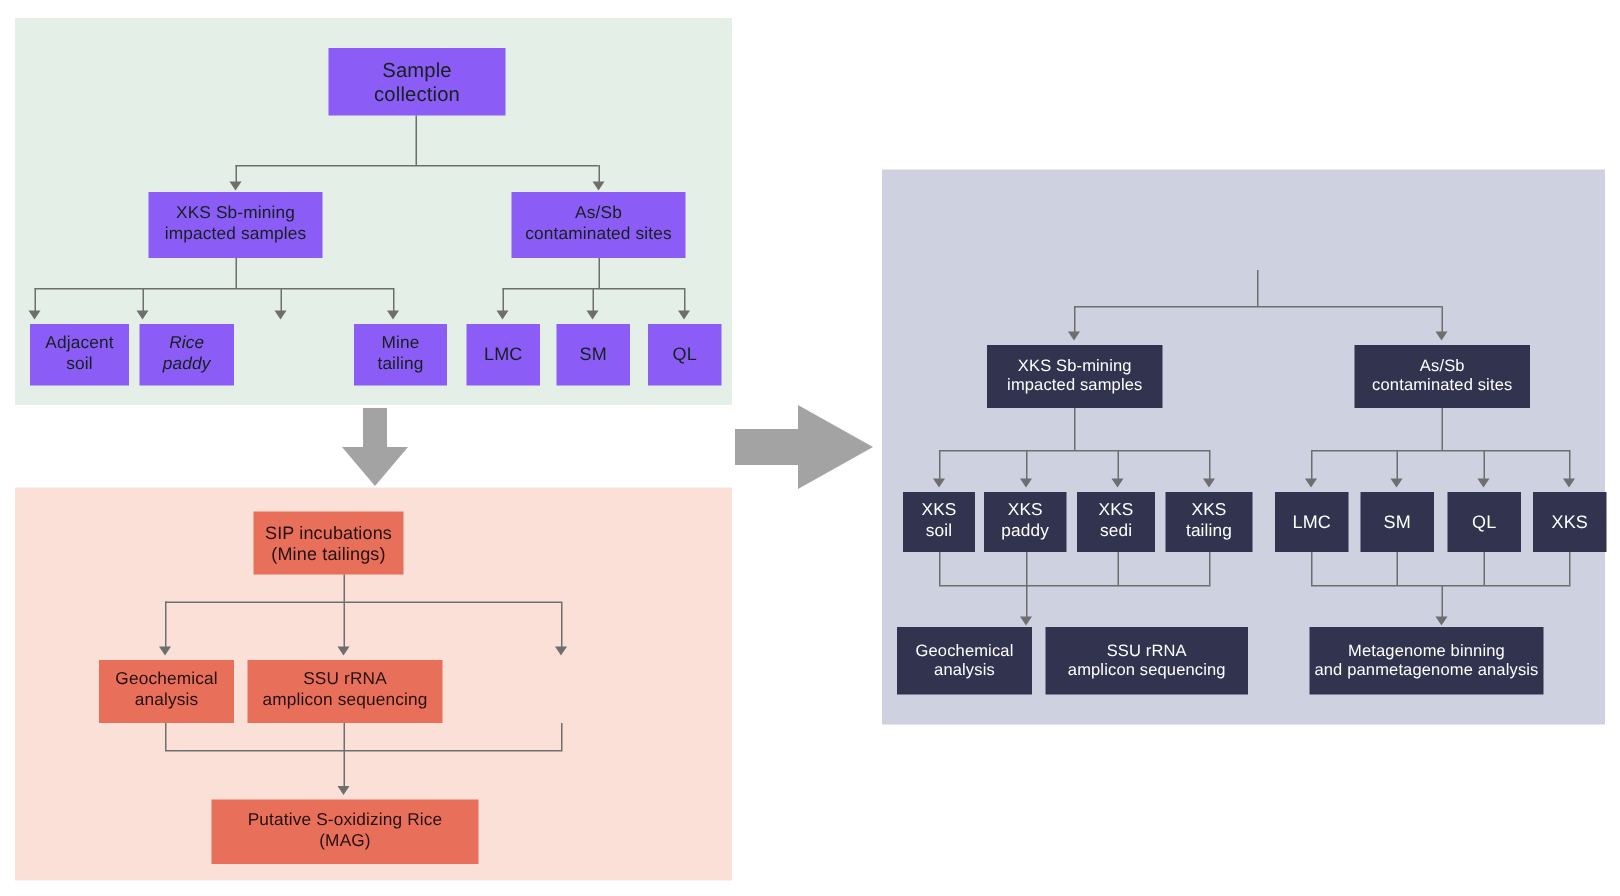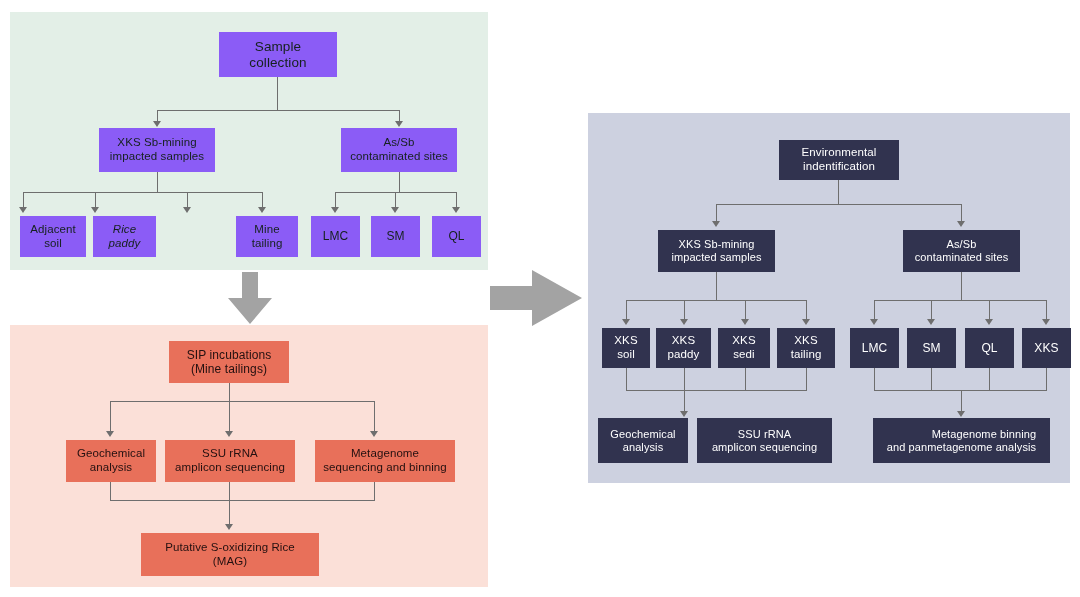--- a/index.html
+++ b/index.html
@@ -97,58 +97,54 @@
   <div class="node node-green" style="left:432px;top:216px;width:49px;height:41px;font-size:12px;">QL</div>
 
   <div class="bigarrow" style="left:220px;top:272px;width:60px;height:52px;">
     <svg width="60" height="52" viewBox="0 0 60 52">
       <polygon points="22,0 38,0 38,26 52,26 30,52 8,26 22,26" fill="#a3a3a3"></polygon>
     </svg>
   </div>
 
   <div class="panel panel-pink" style="left:10px;top:325px;width:478px;height:262px;"></div>
 
-  <div class="node node-pink" style="left:169px;top:341px;width:120px;height:42px;font-size:12px;">SIP incubations
+  <div class="node node-pink" style="left:169px;top:341px;width:100px;height:42px;font-size:12px;">SIP incubations
 (Mine tailings)</div>
 
   <div class="edge v" style="left:229px;top:383px;height:18px;"></div>
   <div class="edge h" style="left:110px;top:401px;width:264px;"></div>
   <div class="edge v" style="left:110px;top:401px;height:31px;"></div>
   <div class="edge v" style="left:229px;top:401px;height:31px;"></div>
   <div class="edge v" style="left:374px;top:401px;height:31px;"></div>
   <div class="arrowhead down" style="left:106px;top:431px;"></div>
   <div class="arrowhead down" style="left:225px;top:431px;"></div>
   <div class="arrowhead down" style="left:370px;top:431px;"></div>
 
   <div class="node node-pink" style="left:66px;top:440px;width:90px;height:42px;font-size:11.5px;">Geochemical
 analysis</div>
   <div class="node node-pink" style="left:165px;top:440px;width:130px;height:42px;font-size:11.5px;">SSU rRNA
 amplicon sequencing</div>
-  <div class="node node-pink" style="left:315px;top:440px;width:140px;height:42px;font-size:11.5px;">Metagenome
-sequencing and binning</div>
 
   <div class="edge v" style="left:110px;top:482px;height:18px;"></div>
   <div class="edge v" style="left:374px;top:482px;height:18px;"></div>
   <div class="edge h" style="left:110px;top:500px;width:265px;"></div>
   <div class="edge v" style="left:229px;top:482px;height:43px;"></div>
   <div class="arrowhead down" style="left:225px;top:524px;"></div>
 
   <div class="node node-pink" style="left:141px;top:533px;width:178px;height:43px;font-size:11.5px;">Putative S-oxidizing Rice
 (MAG)</div>
 
   <div class="bigarrow" style="left:490px;top:258px;width:100px;height:80px;">
     <svg width="100" height="80" viewBox="0 0 100 80">
       <polygon points="0,28 42,28 42,12 92,40 42,68 42,52 0,52" fill="#a3a3a3"></polygon>
     </svg>
   </div>
 
   <div class="panel panel-blue" style="left:588px;top:113px;width:482px;height:370px;"></div>
 
-  <div class="node node-blue" style="left:779px;top:140px;width:120px;height:40px;font-size:11.5px;">Environmental
-indentification</div>
 
   <div class="edge v" style="left:838px;top:180px;height:24px;"></div>
   <div class="edge h" style="left:716px;top:204px;width:245px;"></div>
   <div class="edge v" style="left:716px;top:204px;height:18px;"></div>
   <div class="edge v" style="left:961px;top:204px;height:18px;"></div>
   <div class="arrowhead down" style="left:712px;top:221px;"></div>
   <div class="arrowhead down" style="left:957px;top:221px;"></div>
 
   <div class="node node-blue" style="left:658px;top:230px;width:117px;height:42px;font-size:11px;">XKS Sb-mining
 impacted samples</div>
@@ -205,16 +201,16 @@
 amplicon sequencing</div>
 
   <div class="edge v" style="left:874px;top:368px;height:22px;"></div>
   <div class="edge v" style="left:931px;top:368px;height:22px;"></div>
   <div class="edge v" style="left:989px;top:368px;height:22px;"></div>
   <div class="edge v" style="left:1046px;top:368px;height:22px;"></div>
   <div class="edge h" style="left:874px;top:390px;width:173px;"></div>
   <div class="edge v" style="left:961px;top:390px;height:22px;"></div>
   <div class="arrowhead down" style="left:957px;top:411px;"></div>
 
-  <div class="node node-blue" style="left:873px;top:418px;width:177px;height:45px;font-size:11px;text-align:right;">Metagenome binning
+  <div class="node node-blue" style="left:873px;top:418px;width:156px;height:45px;font-size:11px;">Metagenome binning
 and panmetagenome analysis</div>
 
 </div>
 
 </body></html>

